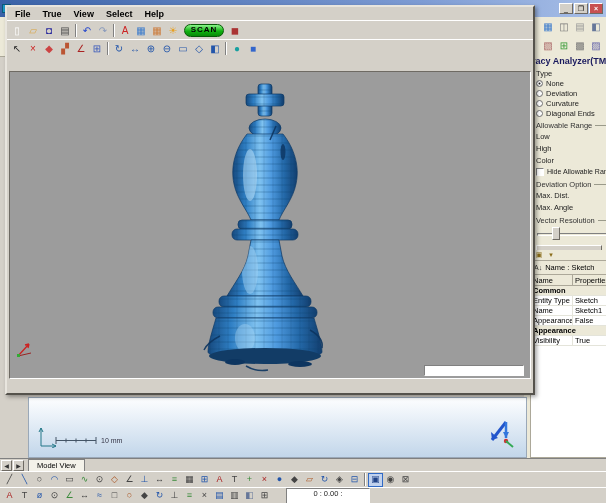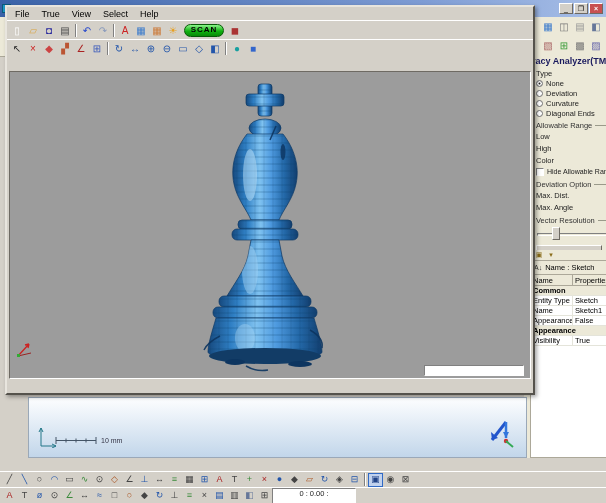--- a/index.html
+++ b/index.html
@@ -74,33 +74,33 @@
   .tabnav { width:11px; height:11px; font-size:6px; line-height:11px; text-align:center; color:#333;
     background:#D4D0C8; border:1px solid; border-color:#fff #6E6A63 #6E6A63 #fff; margin-left:1px; }
   .tab { height:12px; padding:0 8px; margin-left:4px; background:#F4F2EA; border:1px solid #808080; border-bottom:none;
     font-size:7.5px; line-height:12px; }
   .sketchbar { position:absolute; left:0; top:471px; width:606px; height:16px; background:#D4D0C8;
     border-top:1px solid #fff; display:flex; align-items:center; padding-left:2px; z-index:2; }
   .sketchbar .tbicon { width:15px; height:14px; font-size:9px; }
   .bottombar { position:absolute; left:0; top:487px; width:606px; height:16px; background:#D4D0C8;
     border-top:1px solid #fff; display:flex; align-items:center; padding-left:2px; z-index:2; }
   .bottombar .tbicon { width:15px; height:14px; font-size:9px; }
-  .statusbox { width:84px; height:16px; background:#fff; border:1px solid;
+  .statusbox { margin-left:14px; width:84px; height:16px; background:#fff; border:1px solid;
     border-color:#808080 #fff #fff #808080; font-size:7.5px; line-height:10px; text-align:center; color:#222; }
 
   
   .window { position:absolute; left:5px; top:5px; width:530px; height:390px; background:#D4D0C8;
     border:2px solid; border-color:#E8E5DE #55524C #55524C #E8E5DE; box-shadow:2px 2px 4px rgba(0,0,0,.35); z-index:10; }
   .titlebar { height:14px; background:linear-gradient(90deg,#0A246A,#3A6EA5 55%,#A6CAF0); display:flex; align-items:center;
     padding:0 2px; gap:3px; }
   .titleicon { width:9px; height:9px; background:linear-gradient(135deg,#E03030 50%,#3060D0 50%); border:1px solid #fff; flex:0 0 auto; }
   .titletext { color:#fff; font-size:8px; font-weight:bold; flex:1; white-space:nowrap; overflow:hidden; }
   .titlebar .wbtn { width:13px; height:11px; }
   .menubar { height:13px; display:flex; align-items:center; font-size:9px; color:#000; padding-left:2px; }
-  .menuitem { padding:8px 6px; }
+  .menuitem { padding:8px 6px;font-weight:bold; }
   .toolbar { height:19px; display:flex; align-items:center; padding-left:2px; border-top:1px solid #fff; }
   .toolbar2 { height:18px; }
   .scanbtn { width:40px; height:13px; margin:0 3px; border-radius:7px;
     background:linear-gradient(#8CF58C,#12B212 55%,#078A07); border:1px solid #065A06;
     color:#000; font-weight:bold; font-size:8px; line-height:10px; font-family:"Liberation Sans",sans-serif;
     letter-spacing:1px; display:flex; align-items:center; justify-content:center; }
   .viewport { position:absolute; left:2px; top:64px; width:522px; height:308px; background:#9C9C9C;
     border:1px solid; border-color:#6E6A63 #fff #fff #6E6A63; overflow:hidden; }
   .piece-svg { position:absolute; left:140px; top:8px; }
   .vp-axis { position:absolute; left:6px; bottom:20px; }
@@ -253,20 +253,25 @@
     <svg class="triad" width="32" height="34">
       <path d="M24 4 L10 22" stroke="#2255CC" stroke-width="3" fill="none"></path>
       <path d="M10 22 L9 14 L16 20 Z" fill="#2255CC"></path>
       <path d="M24 4 L24 20" stroke="#3377DD" stroke-width="2.5" fill="none"></path>
       <path d="M24 20 L21 14 L27 14 Z" fill="#3377DD"></path>
       <circle cx="24" cy="23" r="2.2" fill="#CC3333"></circle>
       <path d="M24 23 L31 29" stroke="#33AA55" stroke-width="2" fill="none"></path>
     </svg>
   </div>
 
+  <div class="tab-bar">
+    <span class="tabnav">◀</span>
+    <span class="tabnav">▶</span>
+    <span class="tab">Model View</span>
+  </div>
 
   <div class="sketchbar">
       <span class="tbicon" style="color: rgb(68, 68, 68);">╱</span>
       <span class="tbicon" style="color: rgb(34, 85, 170);">╲</span>
       <span class="tbicon" style="color: rgb(68, 68, 68);">○</span>
       <span class="tbicon" style="color: rgb(34, 85, 170);">◠</span>
       <span class="tbicon" style="color: rgb(68, 68, 68);">▭</span>
       <span class="tbicon" style="color: rgb(58, 138, 58);">∿</span>
       <span class="tbicon" style="color: rgb(68, 68, 68);">⊙</span>
       <span class="tbicon" style="color: rgb(170, 85, 34);">◇</span>

